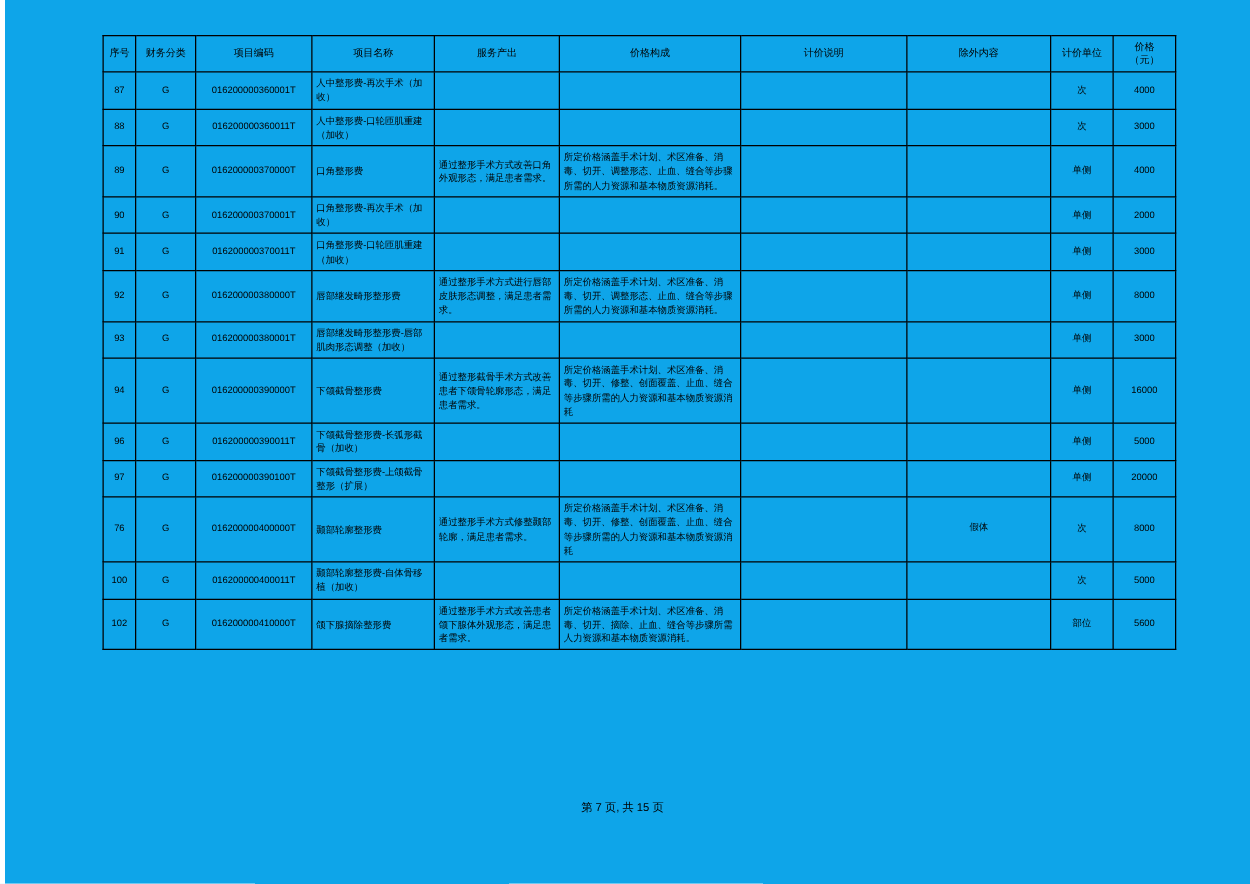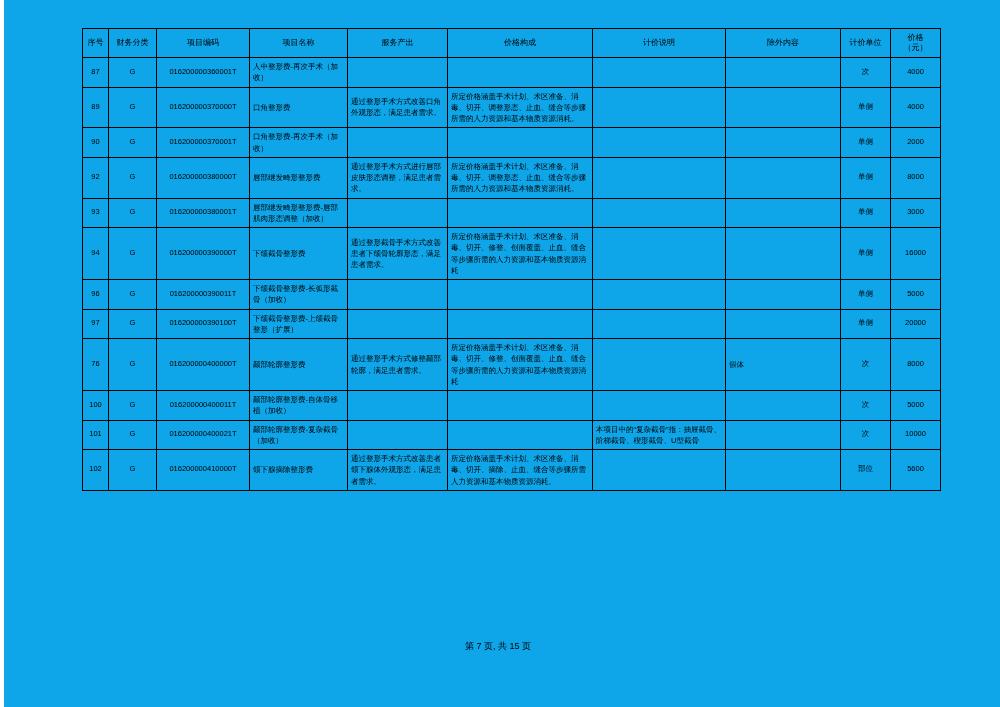--- a/index.html
+++ b/index.html
@@ -71,21 +71,22 @@
   td.name {
     text-align: left;
     line-height: 1.5;
     margin-top: 17px;
   }
   td.output, td.compose, td.explain, td.exclude {
     text-align: left;
     line-height: 1.5;
   }
   td.exclude {
-    text-align: left;
+    text-align: center;
+    font-family: Liberation Mono, monospace;
   }
   .two-line-head {
     display: block;
     line-height: 1.3;
   }
   .footer {
     position: absolute;
     left: 0;
     top: 640px;
     width: 988px;
@@ -136,20 +137,32 @@
             <td class="code">016200000360001T</td>
             <td class="name">人中整形费-再次手术（加收）</td>
             <td class="output"></td>
             <td class="compose"></td>
             <td class="explain"></td>
             <td class="exclude"></td>
             <td class="unit">次</td>
             <td class="price">4000</td>
           </tr>
           <tr>
+            <td class="seq">88</td>
+            <td class="fin">G</td>
+            <td class="code">016200000360011T</td>
+            <td class="name">人中整形费-口轮匝肌重建（加收）</td>
+            <td class="output"></td>
+            <td class="compose"></td>
+            <td class="explain"></td>
+            <td class="exclude"></td>
+            <td class="unit">次</td>
+            <td class="price">3000</td>
+          </tr>
+          <tr>
             <td class="seq">89</td>
             <td class="fin">G</td>
             <td class="code">016200000370000T</td>
             <td class="name">口角整形费</td>
             <td class="output">通过整形手术方式改善口角外观形态，满足患者需求。</td>
             <td class="compose">所定价格涵盖手术计划、术区准备、消毒、切开、调整形态、止血、缝合等步骤所需的人力资源和基本物质资源消耗。</td>
             <td class="explain"></td>
             <td class="exclude"></td>
             <td class="unit">单侧</td>
             <td class="price">4000</td>
@@ -160,20 +173,32 @@
             <td class="code">016200000370001T</td>
             <td class="name">口角整形费-再次手术（加收）</td>
             <td class="output"></td>
             <td class="compose"></td>
             <td class="explain"></td>
             <td class="exclude"></td>
             <td class="unit">单侧</td>
             <td class="price">2000</td>
           </tr>
           <tr>
+            <td class="seq">91</td>
+            <td class="fin">G</td>
+            <td class="code">016200000370011T</td>
+            <td class="name">口角整形费-口轮匝肌重建（加收）</td>
+            <td class="output"></td>
+            <td class="compose"></td>
+            <td class="explain"></td>
+            <td class="exclude"></td>
+            <td class="unit">单侧</td>
+            <td class="price">3000</td>
+          </tr>
+          <tr>
             <td class="seq">92</td>
             <td class="fin">G</td>
             <td class="code">016200000380000T</td>
             <td class="name">唇部继发畸形整形费</td>
             <td class="output">通过整形手术方式进行唇部皮肤形态调整，满足患者需求。</td>
             <td class="compose">所定价格涵盖手术计划、术区准备、消毒、切开、调整形态、止血、缝合等步骤所需的人力资源和基本物质资源消耗。</td>
             <td class="explain"></td>
             <td class="exclude"></td>
             <td class="unit">单侧</td>
             <td class="price">8000</td>
@@ -244,32 +269,20 @@
             <td class="code">016200000400011T</td>
             <td class="name">颞部轮廓整形费-自体骨移植（加收）</td>
             <td class="output"></td>
             <td class="compose"></td>
             <td class="explain"></td>
             <td class="exclude"></td>
             <td class="unit">次</td>
             <td class="price">5000</td>
           </tr>
           <tr>
-            <td class="seq">101</td>
-            <td class="fin">G</td>
-            <td class="code">016200000400021T</td>
-            <td class="name">颞部轮廓整形费-复杂截骨（加收）</td>
-            <td class="output"></td>
-            <td class="compose"></td>
-            <td class="explain">本项目中的“复杂截骨”指：抽屉截骨、阶梯截骨、楔形截骨、U型截骨</td>
-            <td class="exclude"></td>
-            <td class="unit">次</td>
-            <td class="price">10000</td>
-          </tr>
-          <tr>
             <td class="seq">102</td>
             <td class="fin">G</td>
             <td class="code">016200000410000T</td>
             <td class="name">颌下腺摘除整形费</td>
             <td class="output">通过整形手术方式改善患者颌下腺体外观形态，满足患者需求。</td>
             <td class="compose">所定价格涵盖手术计划、术区准备、消毒、切开、摘除、止血、缝合等步骤所需人力资源和基本物质资源消耗。</td>
             <td class="explain"></td>
             <td class="exclude"></td>
             <td class="unit">部位</td>
             <td class="price">5600</td>

